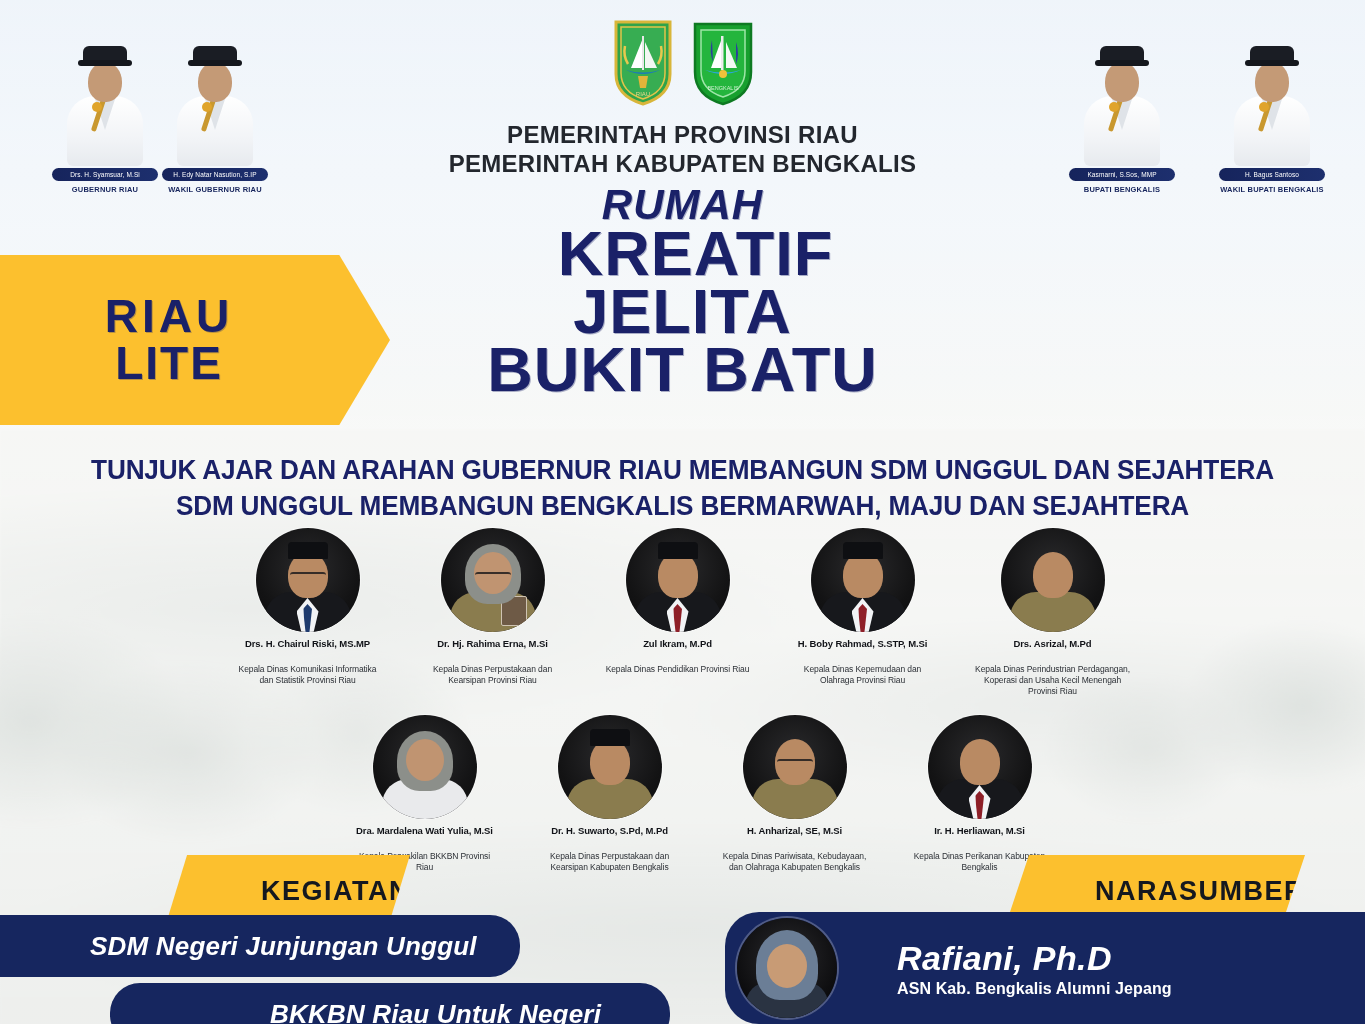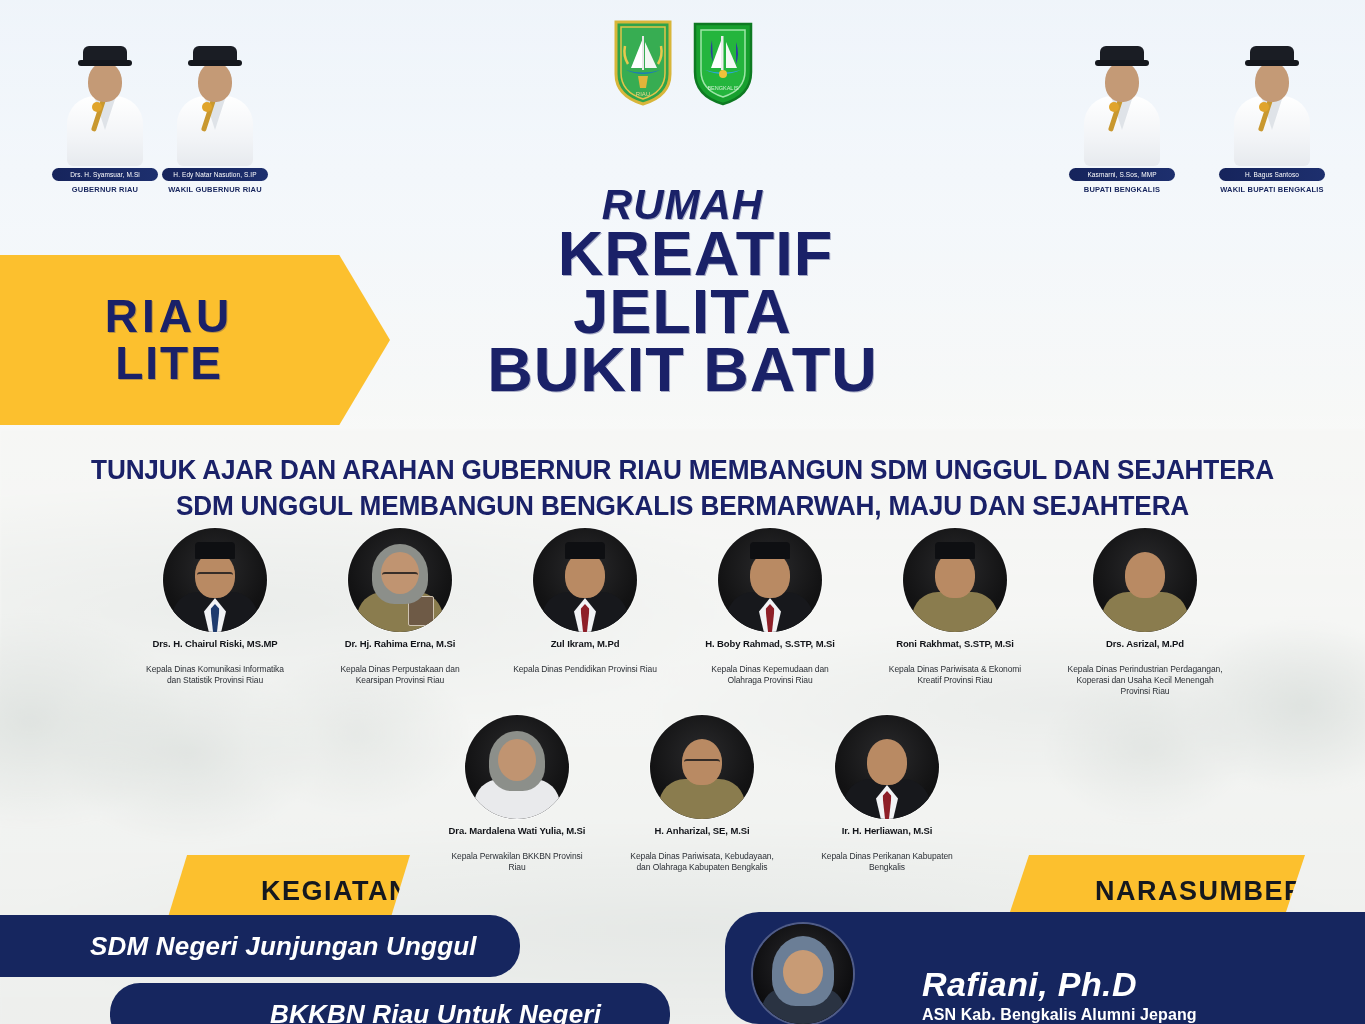--- a/index.html
+++ b/index.html
@@ -301,23 +301,22 @@
   .pill-text {
     font-size: 26px; font-style: italic; font-weight: bold;
     letter-spacing: .2px; white-space: nowrap;
   }
 
   .speaker-card {
     position: absolute; right: 0; top: 912px;
     width: 640px; height: 112px;
     background: #16265f;
     border-radius: 34px 0 0 34px;
-    display: flex; align-items: flex-end;
-    padding-left: 28px;
-    gap: 9px;
+    display: flex; align-items: center;
+    padding-left: 12px;
   }
   .speaker-avatar {
     width: 100px; height: 100px; border-radius: 50%;
     background: radial-gradient(circle at 50% 40%, #2b2b2e, #0c0c0e 70%);
     position: relative; overflow: hidden; flex: 0 0 auto;
     box-shadow: 0 0 0 2px rgba(255,255,255,.25);
   }
   .sp-hijab {
     position: absolute; left: 50%; top: 12px; transform: translateX(-50%);
     width: 62px; height: 70px; border-radius: 50% 50% 38% 38%;
@@ -426,20 +425,24 @@
         <rect x="29" y="18" width="2.5" height="34" fill="#ededed"></rect>
         <path d="M20 22 q-3 12 1 22" fill="#2b3f9e"></path>
         <path d="M44 24 q4 12 0 22" fill="#2b3f9e"></path>
         <path d="M13 52 Q31 60 49 52 Q31 57 13 52 Z" fill="#2aa7d8"></path>
         <circle cx="31" cy="56" r="4" fill="#f0c23a"></circle>
         <text x="31" y="72" font-size="5.5" fill="#cdf0cf" text-anchor="middle" font-family="Liberation Sans, sans-serif">BENGKALIS</text>
       </svg>
     </div>
   </div>
 
+  <div class="gov-lines">
+    <div class="gov-line">PEMERINTAH PROVINSI RIAU</div>
+    <div class="gov-line">PEMERINTAH KABUPATEN BENGKALIS</div>
+  </div>
 
   <div class="main-title">
     <div class="mt-1">RUMAH</div>
     <div class="mt-2">KREATIF</div>
     <div class="mt-3">JELITA</div>
     <div class="mt-4">BUKIT BATU</div>
   </div>
 
   <div class="riau-lite">
     <div class="rl-1">RIAU</div>
@@ -495,29 +498,20 @@
         <div class="av-body"></div>
         <div class="av-shirt"></div>
         <div class="av-tie"></div>
         <div class="av-head"></div>
         <div class="av-hat"></div>
       </div>
       <div class="p-name">H. Boby Rahmad, S.STP, M.Si</div>
       <div class="p-role">Kepala Dinas Kepemudaan dan Olahraga Provinsi Riau</div>
     </div>
 
-    <div class="person">
-      <div class="avatar">
-        <div class="av-body khaki"></div>
-        <div class="av-head"></div>
-        <div class="av-hat"></div>
-      </div>
-      <div class="p-name">Roni Rakhmat, S.STP, M.Si</div>
-      <div class="p-role">Kepala Dinas Pariwisata &amp; Ekonomi Kreatif Provinsi Riau</div>
-    </div>
 
     <div class="person wide">
       <div class="avatar">
         <div class="av-body khaki"></div>
         <div class="av-head"></div>
       </div>
       <div class="p-name">Drs. Asrizal, M.Pd</div>
       <div class="p-role">Kepala Dinas Perindustrian Perdagangan, Koperasi dan Usaha Kecil Menengah Provinsi Riau</div>
     </div>
 
@@ -528,20 +522,29 @@
     <div class="person">
       <div class="avatar">
         <div class="av-body white"></div>
         <div class="av-hijab"></div>
         <div class="av-hijab2"></div>
       </div>
       <div class="p-name">Dra. Mardalena Wati Yulia, M.Si</div>
       <div class="p-role">Kepala Perwakilan BKKBN Provinsi Riau</div>
     </div>
 
+    <div class="person">
+      <div class="avatar">
+        <div class="av-body khaki"></div>
+        <div class="av-head"></div>
+        <div class="av-hat"></div>
+      </div>
+      <div class="p-name">Dr. H. Suwarto, S.Pd, M.Pd</div>
+      <div class="p-role">Kepala Dinas Perpustakaan dan Kearsipan Kabupaten Bengkalis</div>
+    </div>
 
     <div class="person">
       <div class="avatar">
         <div class="av-body khaki"></div>
         <div class="av-head"></div>
         <div class="av-glasses"></div>
       </div>
       <div class="p-name">H. Anharizal, SE, M.Si</div>
       <div class="p-role">Kepala Dinas Pariwisata, Kebudayaan, dan Olahraga Kabupaten Bengkalis</div>
     </div>

